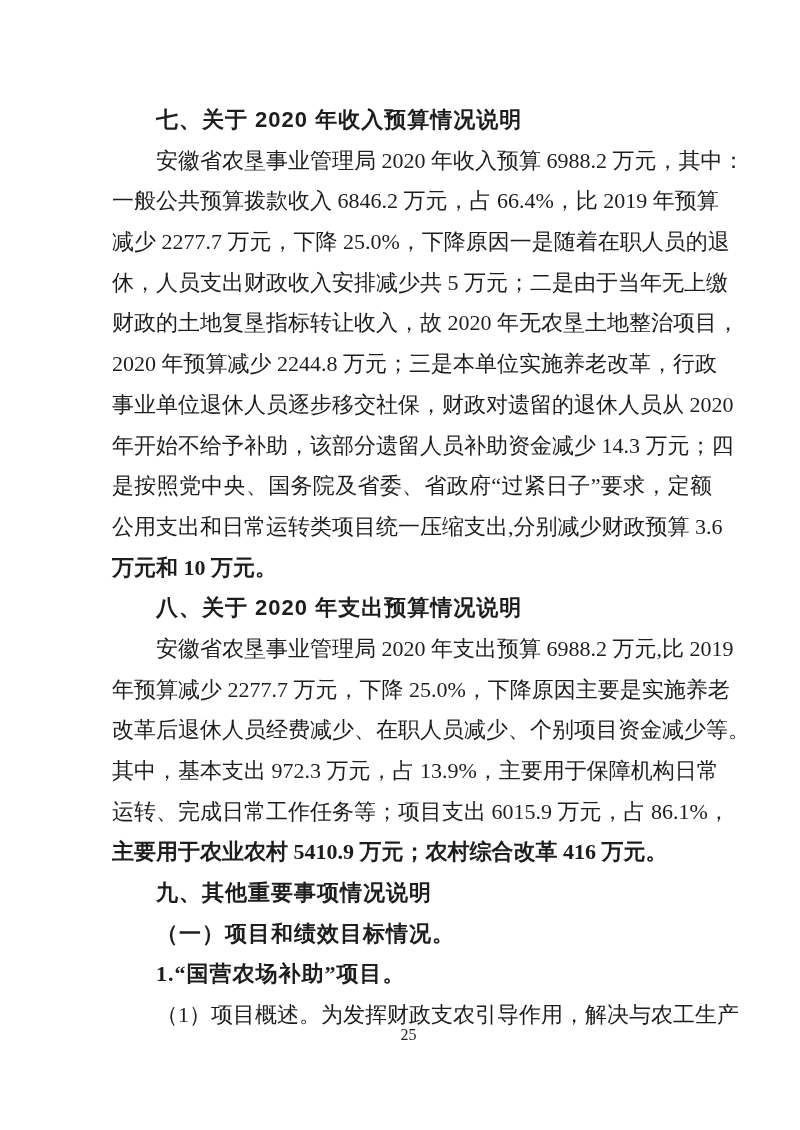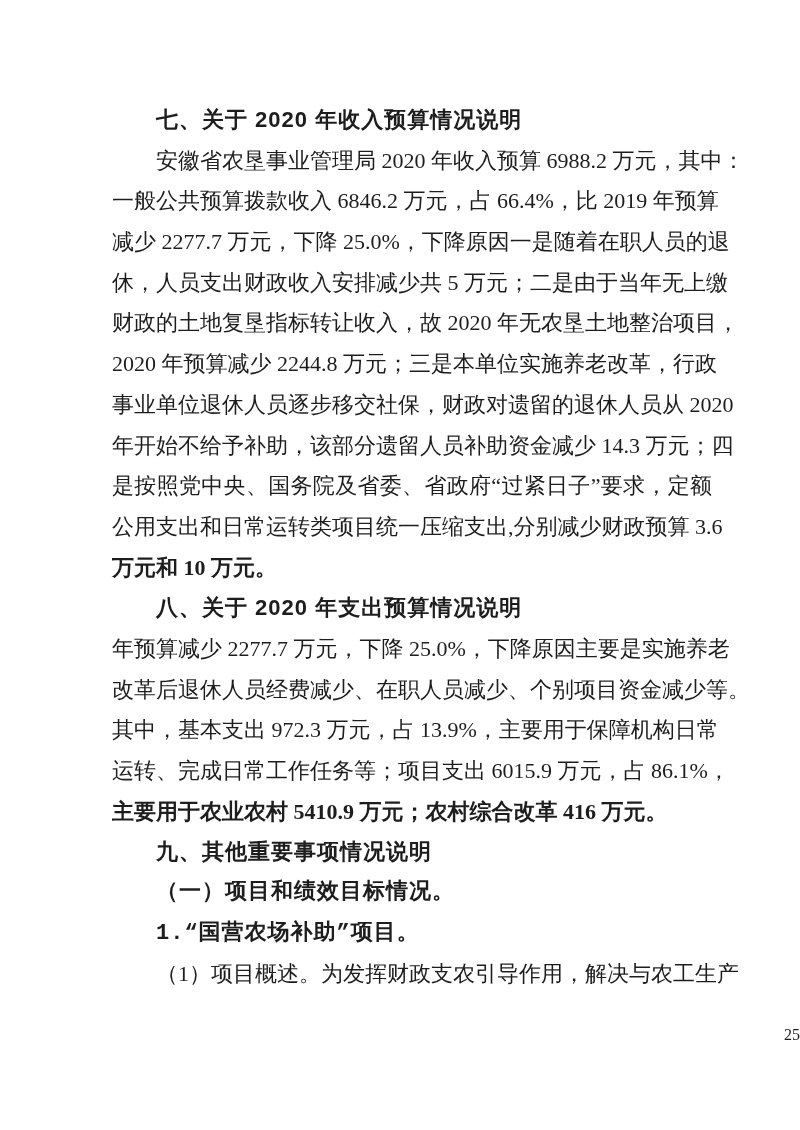--- a/index.html
+++ b/index.html
@@ -39,31 +39,31 @@
   .first {
     text-indent: 2em;
   }
   .h1 {
     font-family: "Liberation Sans", "DejaVu Sans", sans-serif;
     font-weight: bold;
     text-indent: 2em;
     letter-spacing: 1px;
   }
   .h2 {
-    font-family: Liberation Mono, monospace;
+    font-family: Liberation Serif, serif;
     font-weight: bold;
     text-indent: 2em;
     letter-spacing: 1px;
   }
   .page-number {
     position: absolute;
     left: 17px;
     right: 0;
     top: 1026px;
-    text-align: right;
+    text-align: center;
     font-size: 16px;
     font-family: "Liberation Serif", "DejaVu Serif", serif;
     color: #1d1d1d;
   }
 </style>
 </head>
 <body>
 
 <div class="page">
   <div class="content">
@@ -73,20 +73,21 @@
       <div class="line body-line">减少 2277.7 万元，下降 25.0%，下降原因一是随着在职人员的退</div>
       <div class="line body-line">休，人员支出财政收入安排减少共 5 万元；二是由于当年无上缴</div>
       <div class="line body-line">财政的土地复垦指标转让收入，故 2020 年无农垦土地整治项目，</div>
       <div class="line body-line">2020 年预算减少 2244.8 万元；三是本单位实施养老改革，行政</div>
       <div class="line body-line">事业单位退休人员逐步移交社保，财政对遗留的退休人员从 2020</div>
       <div class="line body-line">年开始不给予补助，该部分遗留人员补助资金减少 14.3 万元；四</div>
       <div class="line body-line">是按照党中央、国务院及省委、省政府“过紧日子”要求，定额</div>
       <div class="line body-line">公用支出和日常运转类项目统一压缩支出,分别减少财政预算 3.6</div>
       <div class="line body-line last">万元和 10 万元。</div>
       <div class="line h1">八、关于 2020 年支出预算情况说明</div>
+      <div class="line body-line first">安徽省农垦事业管理局 2020 年支出预算 6988.2 万元,比 2019</div>
       <div class="line body-line">年预算减少 2277.7 万元，下降 25.0%，下降原因主要是实施养老</div>
       <div class="line body-line">改革后退休人员经费减少、在职人员减少、个别项目资金减少等。</div>
       <div class="line body-line">其中，基本支出 972.3 万元，占 13.9%，主要用于保障机构日常</div>
       <div class="line body-line">运转、完成日常工作任务等；项目支出 6015.9 万元，占 86.1%，</div>
       <div class="line body-line last">主要用于农业农村 5410.9 万元；农村综合改革 416 万元。</div>
       <div class="line h1">九、其他重要事项情况说明</div>
       <div class="line h2">（一）项目和绩效目标情况。</div>
       <div class="line h2">1.“国营农场补助”项目。</div>
       <div class="line body-line first">（1）项目概述。为发挥财政支农引导作用，解决与农工生产</div>
     </div>

